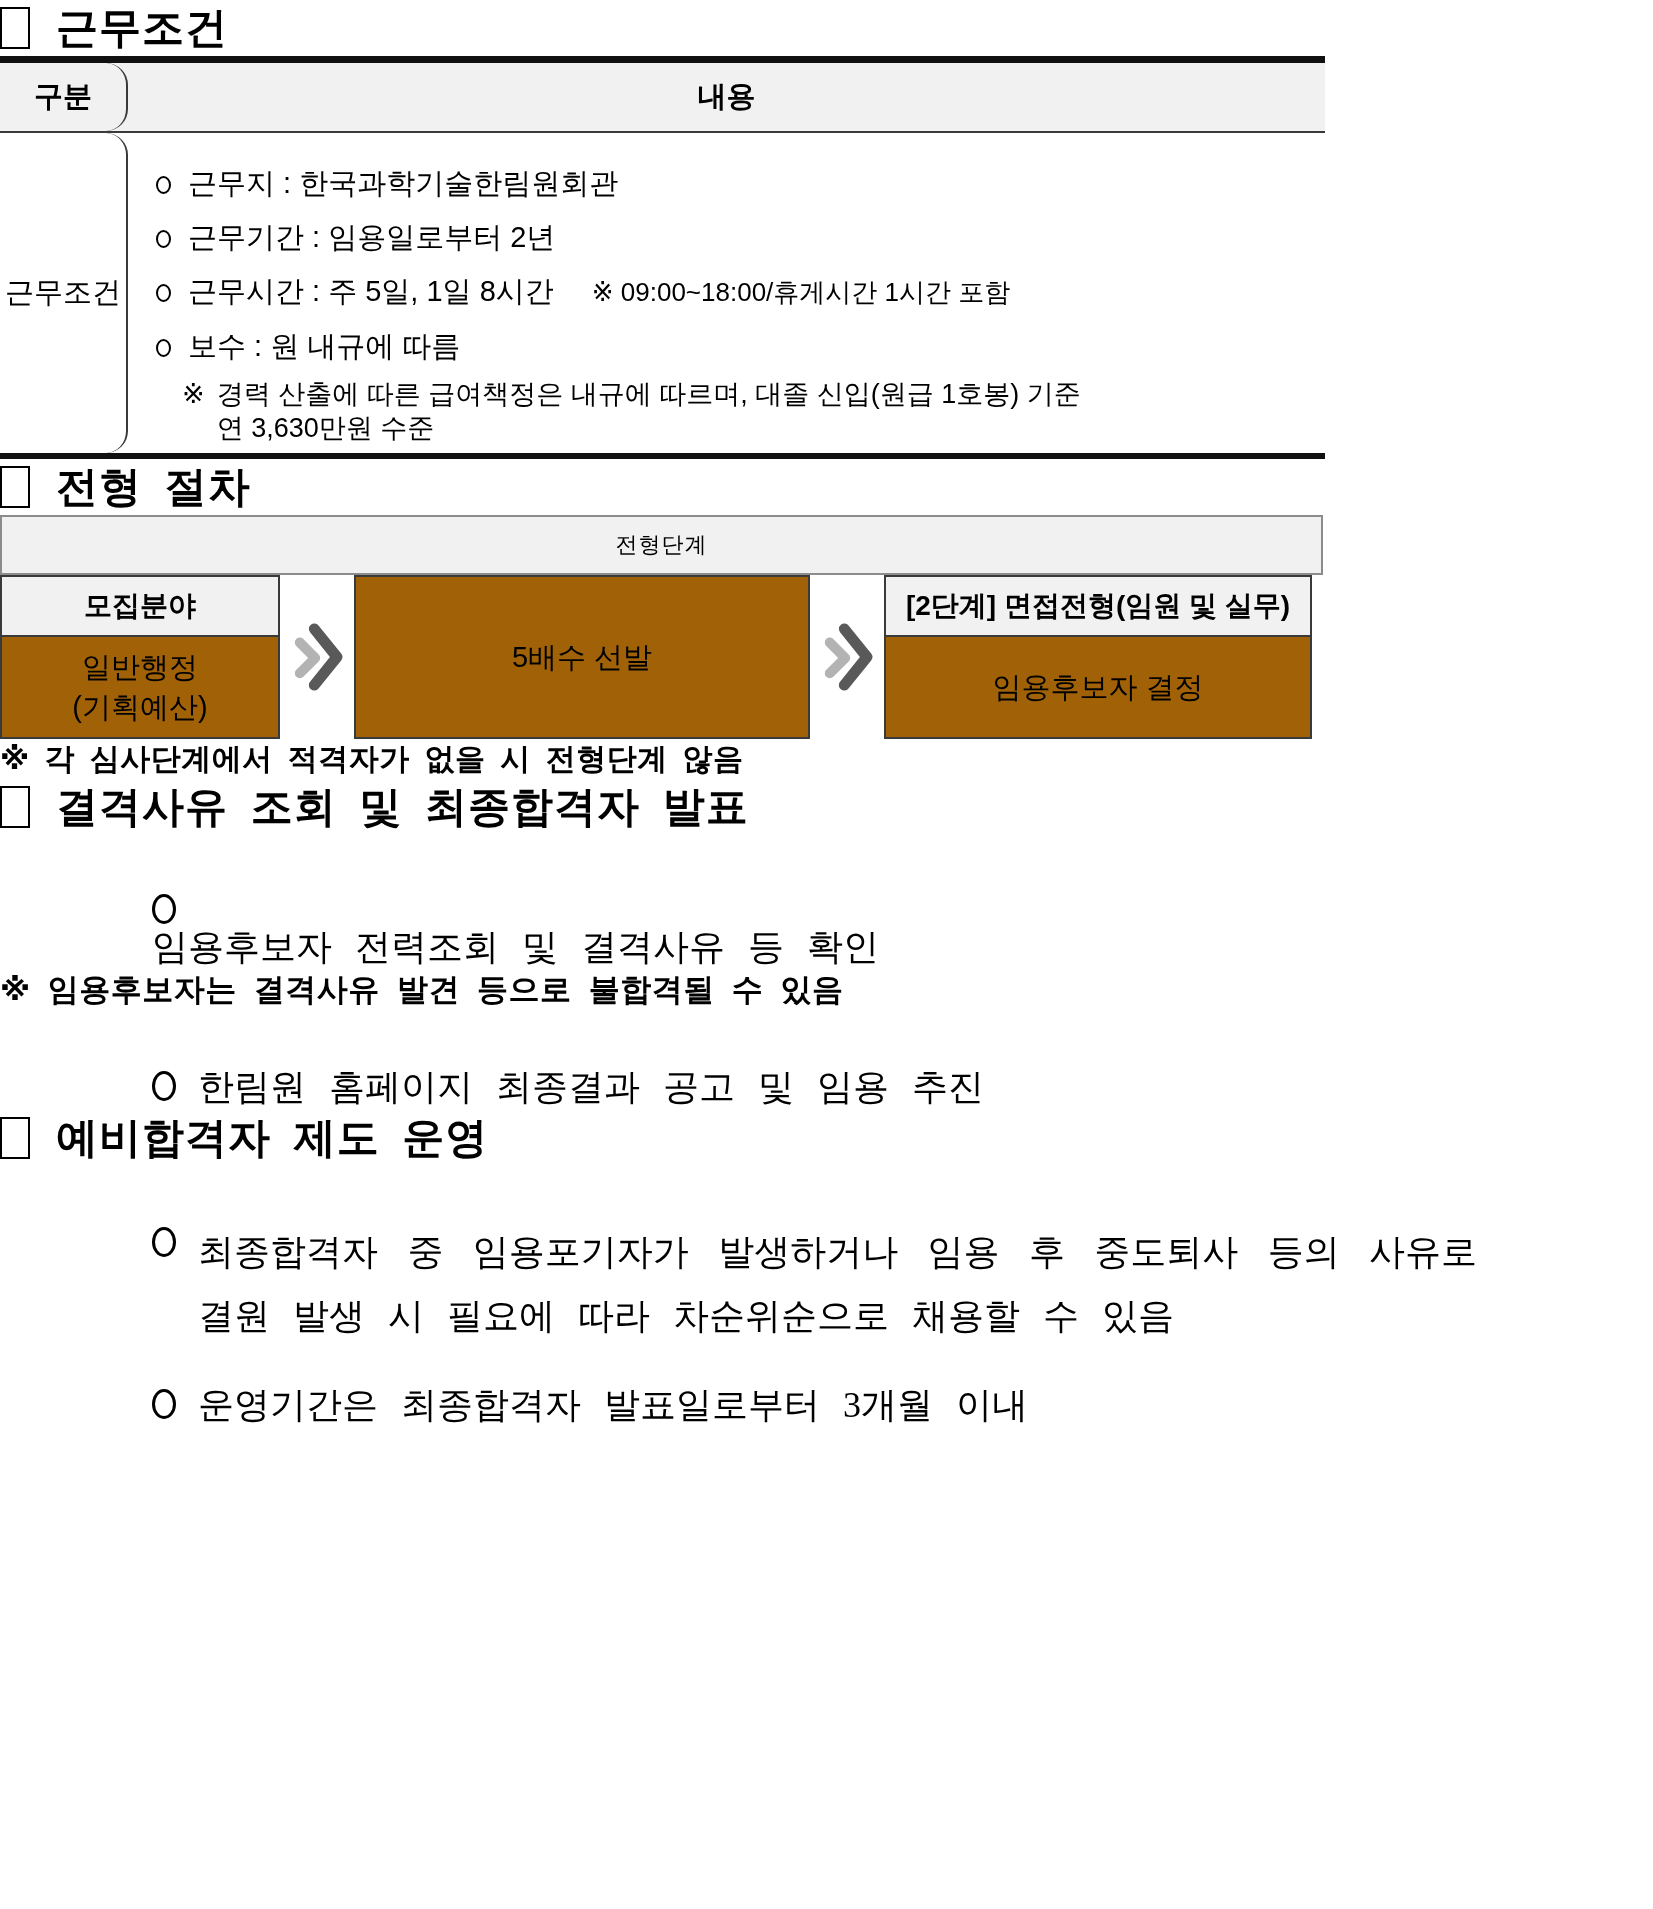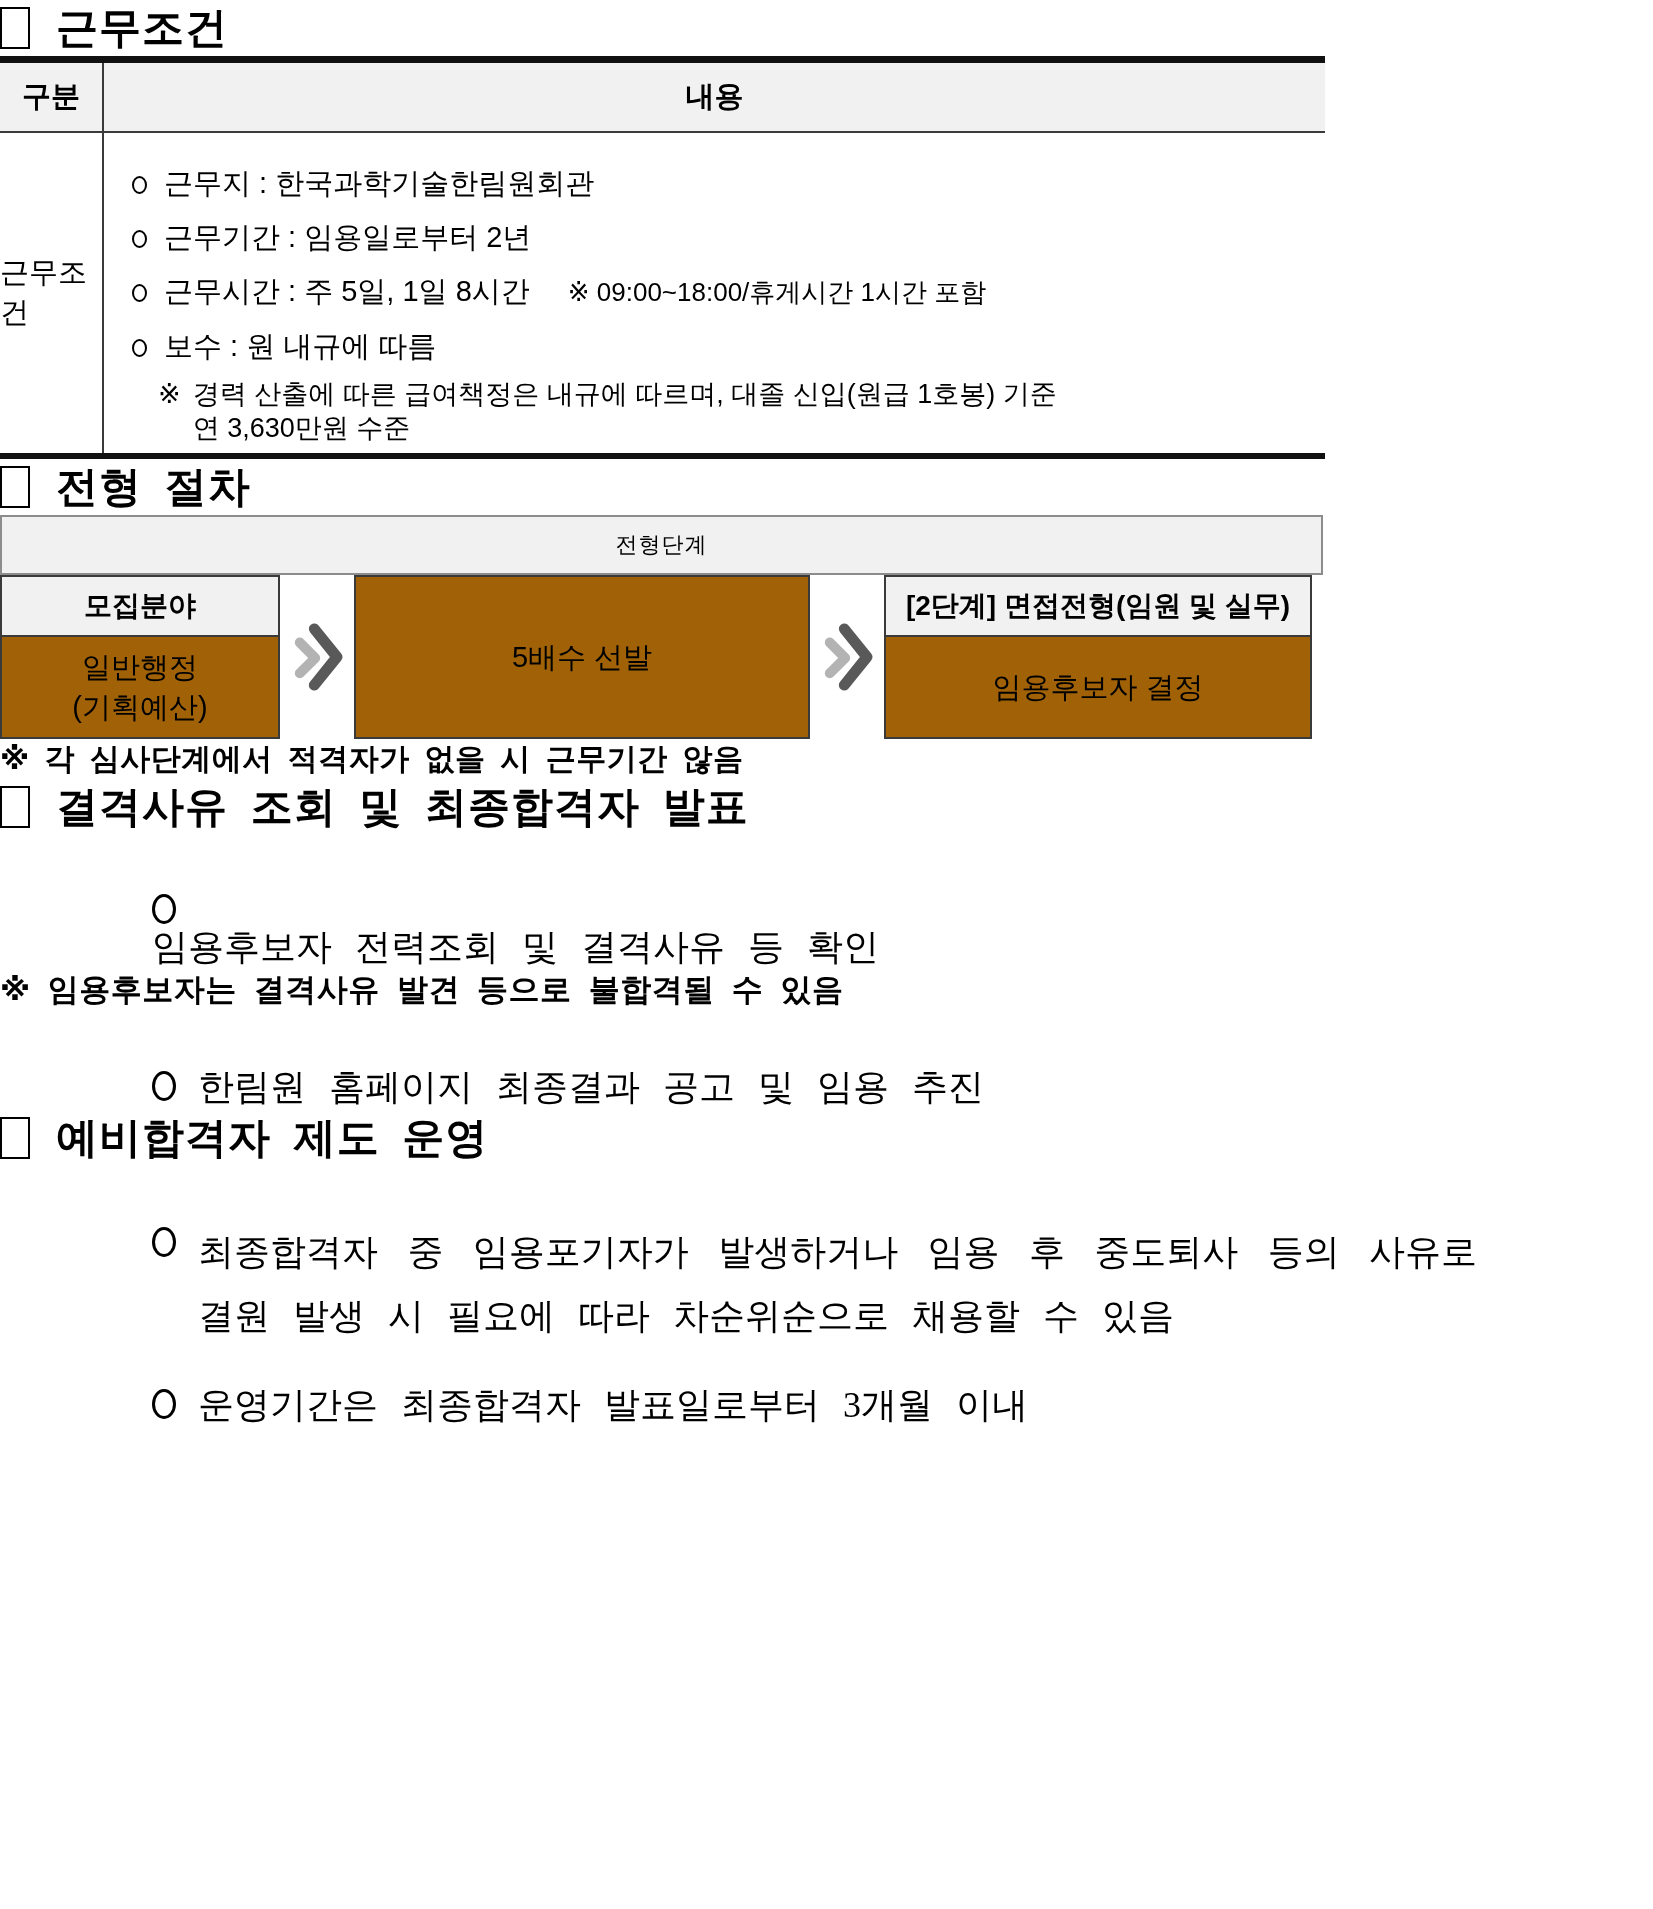--- a/index.html
+++ b/index.html
@@ -22,22 +22,22 @@
   .h1{margin:26px 0 0 162;}
   .h2{margin:100px 0 0 162;}
   .h3{margin:84px 0 0 162;}
   .h4{margin:92px 0 0 162;}
   
   .wtable{margin:40px 0 0 150;width:1325px;
     border-top:7px solid var(--table-border-heavy);
     border-bottom:6px solid var(--table-border-heavy);}
   .trow{display:flex;align-items:stretch;}
   .thead{background:var(--cell-header-bg);border-bottom:2px solid var(--table-border-thin);height:70px;}
-  .cell-cat{width:104px;flex:0 0 auto;border-right:2px solid var(--table-border-thin);
-    display:flex;align-items:center;justify-content:center;font-size:29px;}
+  .cell-cat{width:128px;flex:0 0 auto;border-right:2px solid var(--table-border-thin);
+    display:flex;align-items:center;justify-content:center;font-size:29px;border-radius:22px;}
   .thead .cell-cat{font-weight:bold;}
   .cell-content{flex:1;display:flex;align-items:center;justify-content:center;font-size:29px;font-weight:bold;}
   .tbody .cell-content{display:block;font-weight:normal;text-align:left;padding:23px 0 8px 28px;}
   .titem{font-size:29px;line-height:54px;white-space:nowrap;}
   .titem .inline-note{font-size:26px;margin-left:38px;}
   .obullet{display:inline-block;width:15px;height:18px;border:2.5px solid #000;border-radius:50%;
     margin-right:17px;vertical-align:-1px;}
   .tfootnote{font-size:27px;line-height:34px;margin-top:4px;padding-left:26px;display:flex;}
   .tfootnote .marker{flex:0 0 auto;margin-right:12px;}
   
@@ -143,21 +143,21 @@
     </svg>
   </div>
   <div class="step-box box3">
     <div class="bhead">[2단계] 면접전형(임원 및 실무)</div>
     <div class="bbody">
       <span>임용후보자 결정</span>
     </div>
   </div>
 </div>
 
-<div class="process-note">※  각 심사단계에서 적격자가 없을 시 근무기간 않음</div>
+<div class="process-note">※  각 심사단계에서 적격자가 없을 시 전형단계 않음</div>
 
 <div class="sec-heading h3">
   <span class="sq"></span>
   <span>결격사유 조회 및 최종합격자 발표</span>
 </div>
 
 <div class="sbullet b-result1">
   <span class="omark"></span>
   <span class="text">임용후보자 전력조회 및 결격사유 등 확인</span>
 </div>

